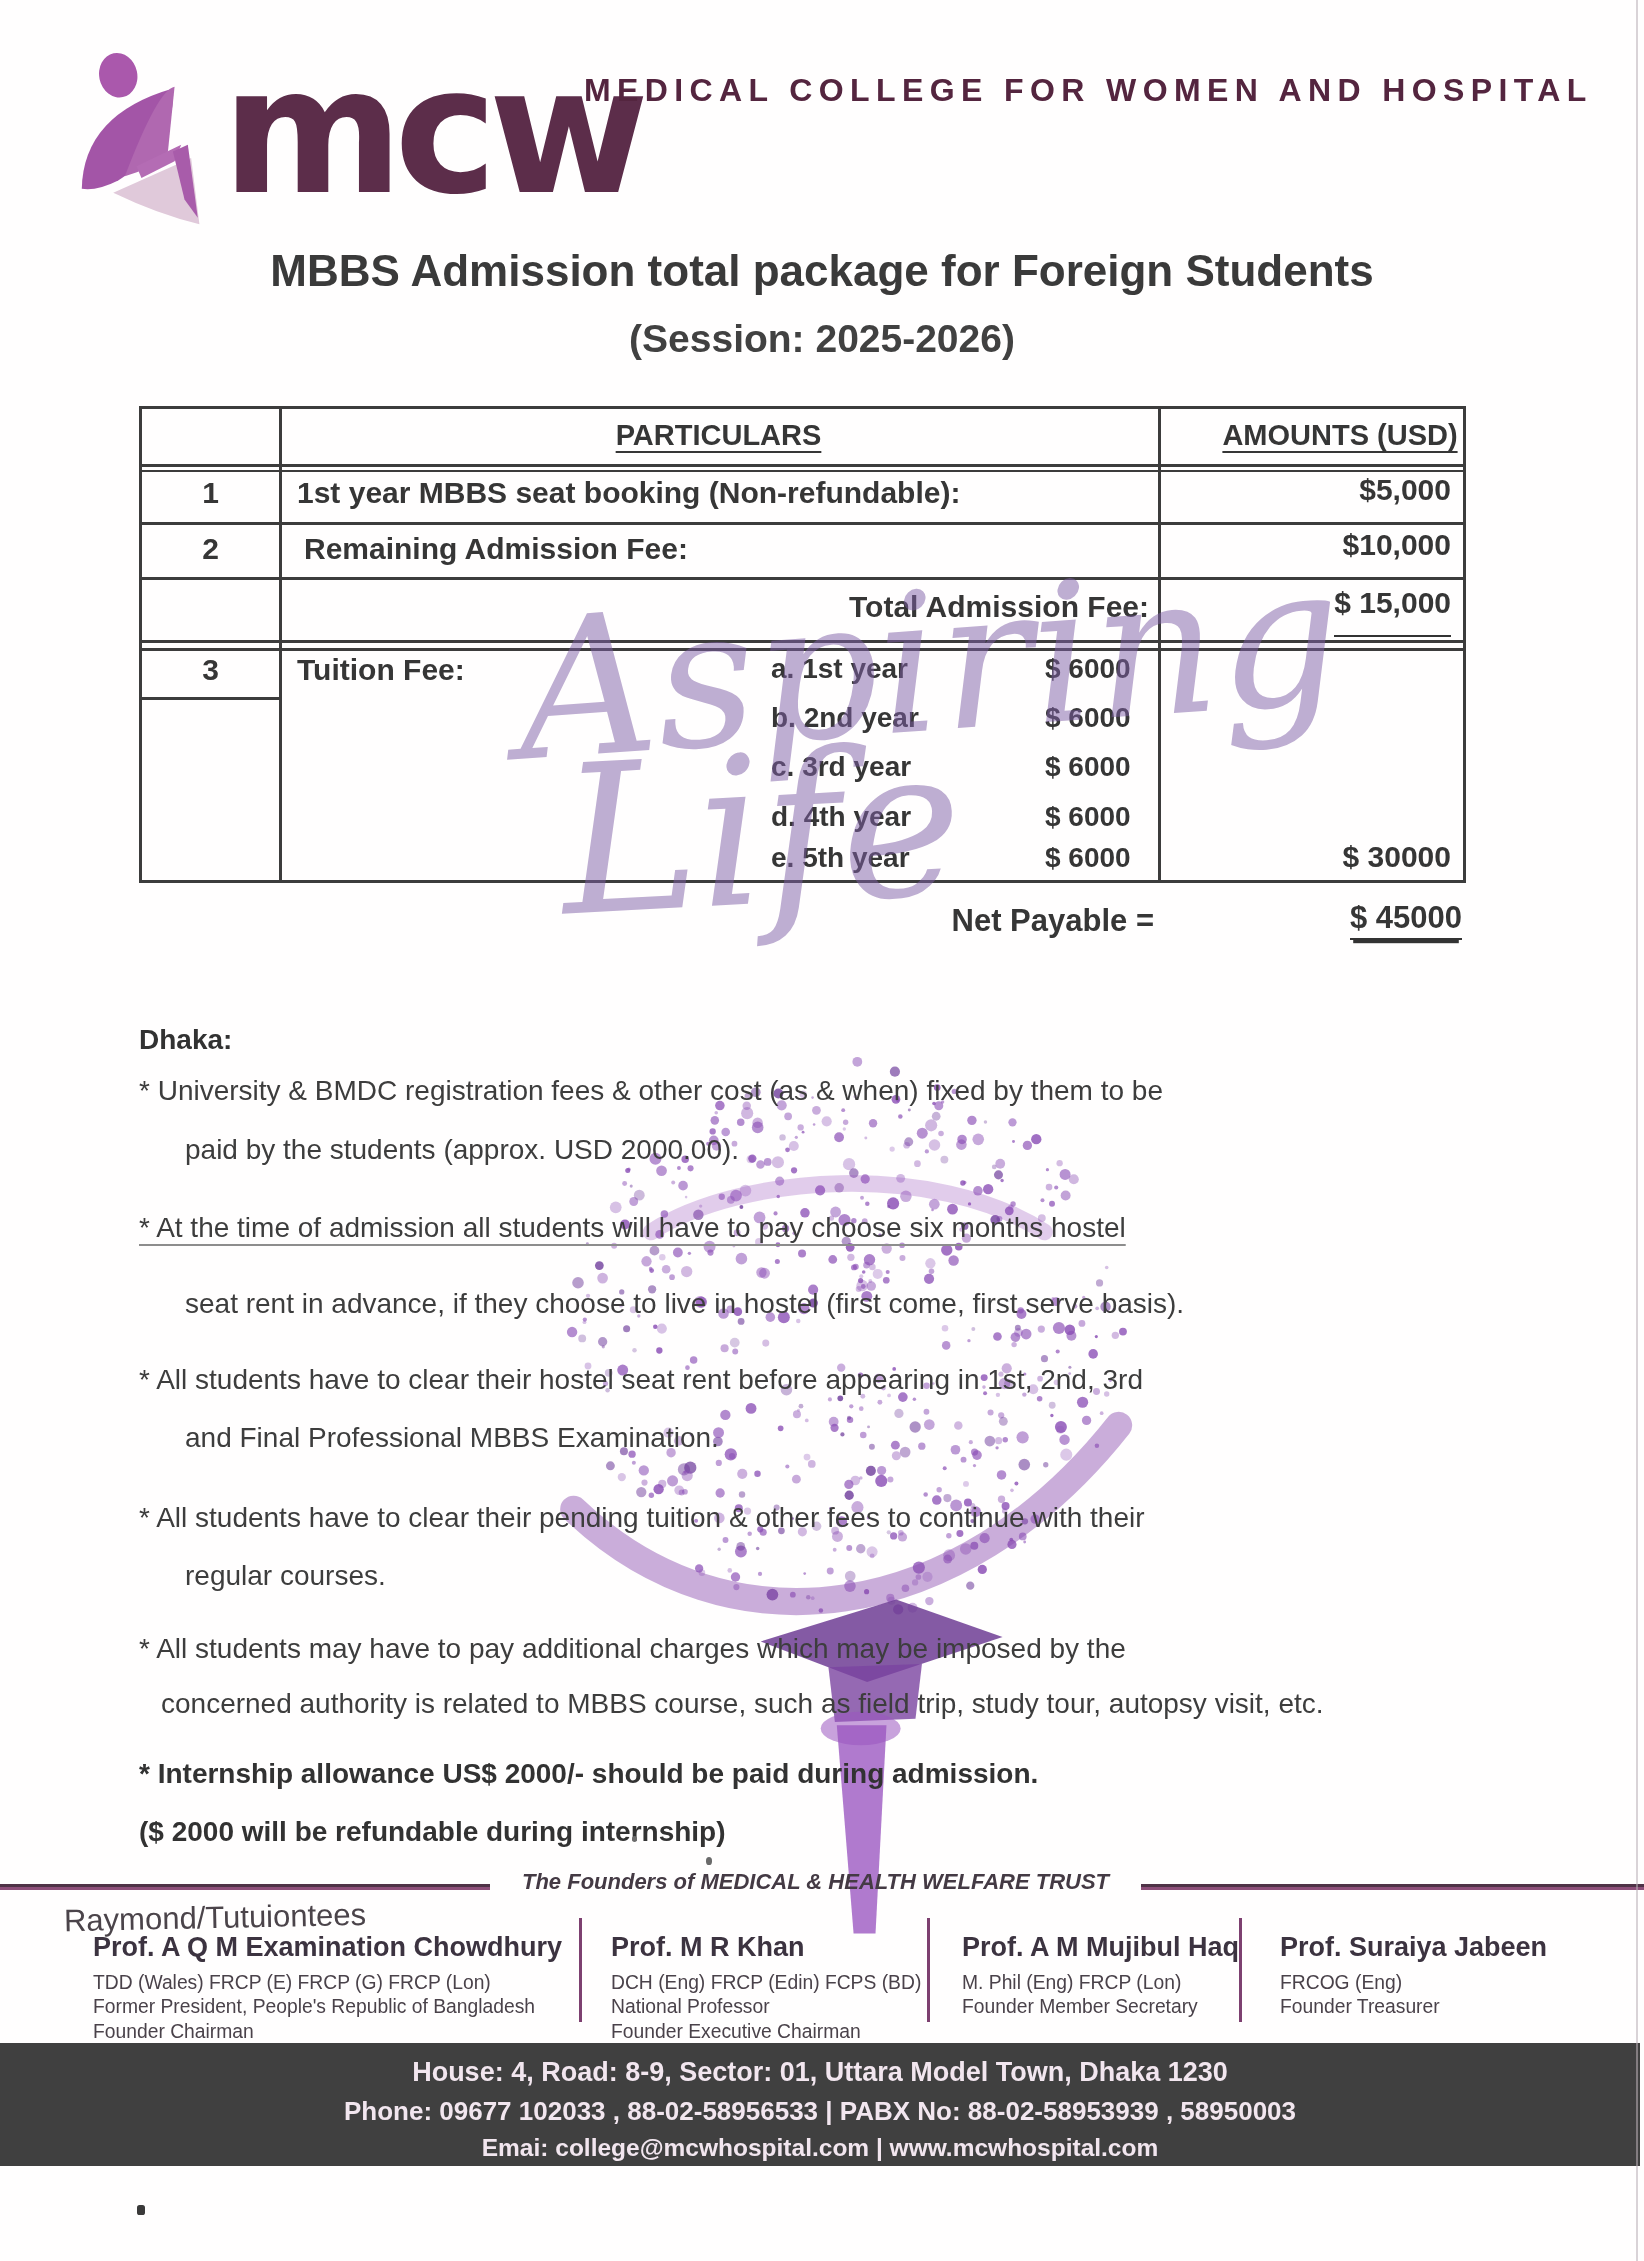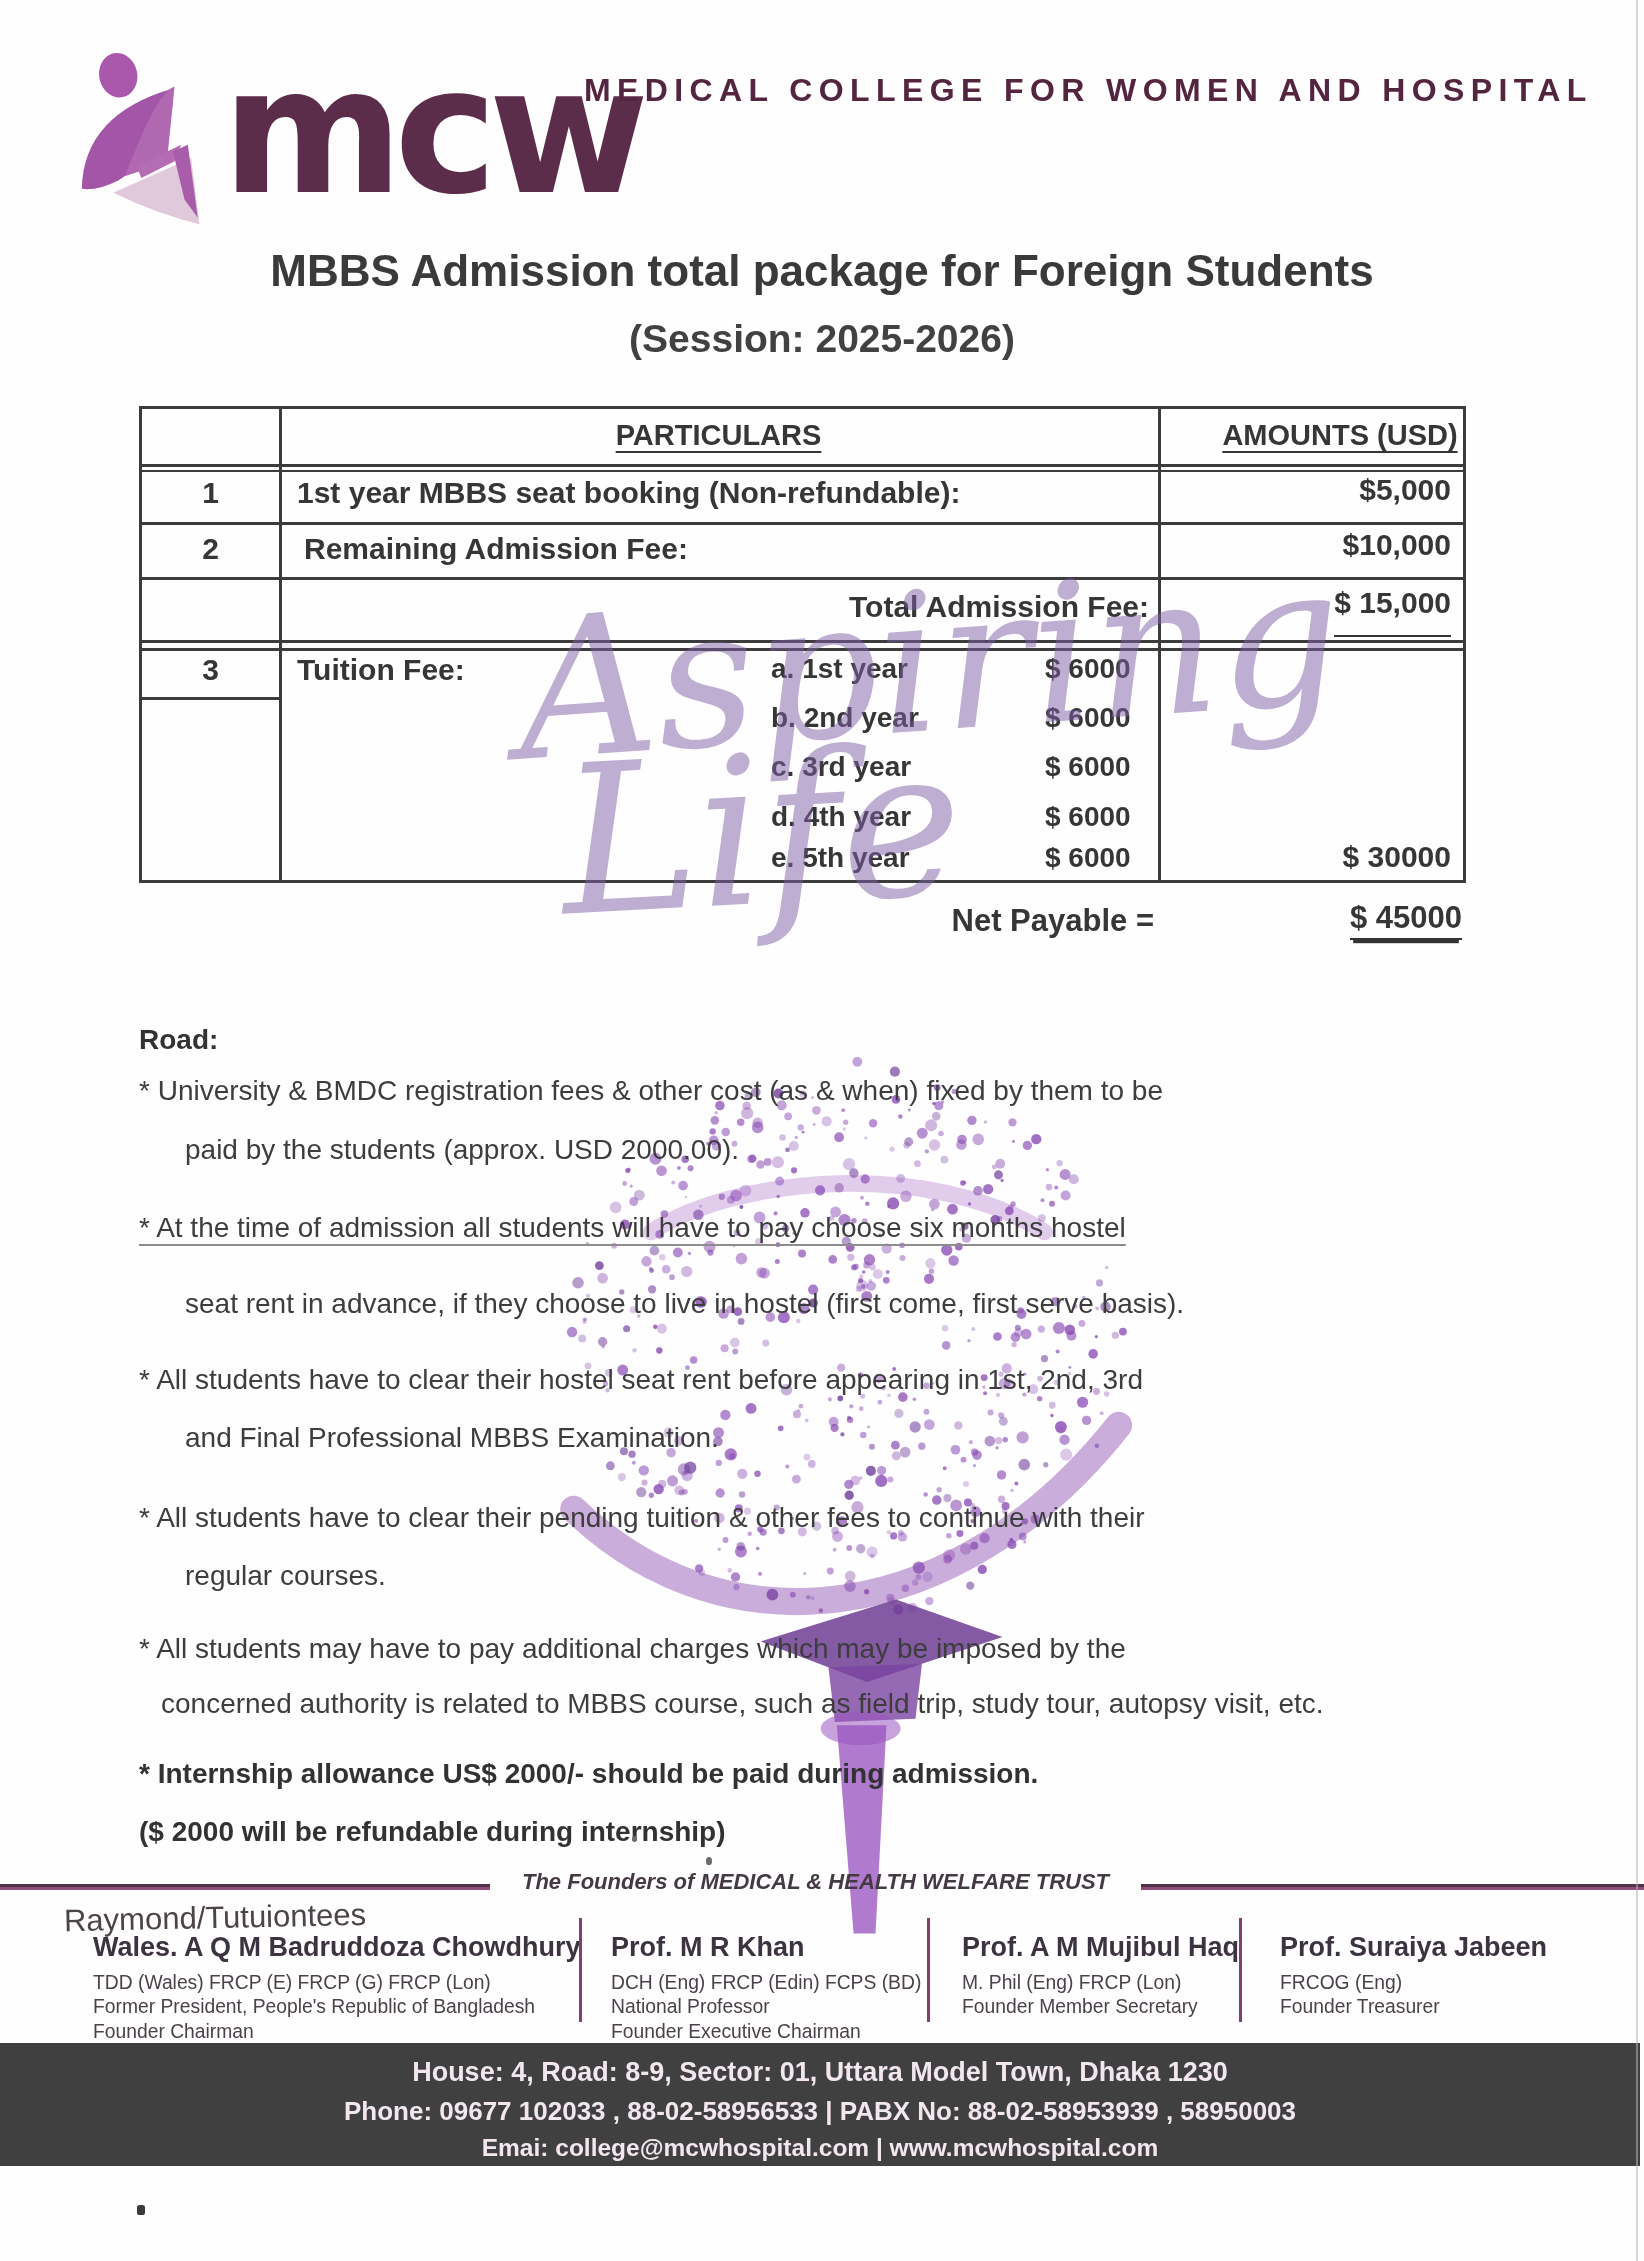--- a/index.html
+++ b/index.html
@@ -628,42 +628,42 @@
 
     <g>
       <polygon points="350,965 560,900 725,958 515,1028" fill="#6f3d94" opacity="0.85"></polygon>
       <polygon points="455,1005 600,1000 590,1085 465,1090" fill="#7a44a0" opacity="0.8"></polygon>
     </g>
 
     <ellipse cx="505" cy="1100" rx="62" ry="26" fill="#9a55c0" opacity="0.55"></ellipse>
     <polygon points="468,1095 545,1095 528,1418 494,1418" fill="#9a55c0" opacity="0.78"></polygon>
   </svg>
 
-  <div class="note-line note-bold" style="left:139px;top:1024px;">Road:</div>
+  <div class="note-line note-bold" style="left:139px;top:1024px;">Dhaka:</div>
   <div class="note-line" style="left:139px;top:1075px;">* University &amp; BMDC registration fees &amp; other cost (as &amp; when) fixed by them to be</div>
   <div class="note-line" style="left:185px;top:1134px;">paid by the students (approx. USD 2000.00).</div>
   <div class="note-line note-underlined" style="left:139px;top:1212px;">* At the time of admission all students will have to pay choose six months hostel</div>
   <div class="note-line" style="left:185px;top:1288px;">seat rent in advance, if they choose to live in hostel (first come, first serve basis).</div>
   <div class="note-line" style="left:139px;top:1364px;">* All students have to clear their hostel seat rent before appearing in 1st, 2nd, 3rd</div>
   <div class="note-line" style="left:185px;top:1422px;">and Final Professional MBBS Examination.</div>
   <div class="note-line" style="left:139px;top:1502px;">* All students have to clear their pending tuition &amp; other fees to continue with their</div>
   <div class="note-line" style="left:185px;top:1560px;">regular courses.</div>
   <div class="note-line" style="left:139px;top:1633px;">* All students may have to pay additional charges which may be imposed by the</div>
   <div class="note-line" style="left:161px;top:1688px;">concerned authority is related to MBBS course, such as field trip, study tour, autopsy visit, etc.</div>
   <div class="note-line note-bold" style="left:139px;top:1758px;">* Internship allowance US$ 2000/- should be paid during admission.</div>
   <div class="note-line note-bold" style="left:139px;top:1816px;">($ 2000 will be refundable during internship)</div>
 
   <div class="founders-rule" style="left:0;top:1884px;width:490px;"></div>
   <div class="founders-rule" style="left:1141px;top:1884px;width:503px;"></div>
   <div class="founders-heading" style="left:490px;top:1869px;width:651px;font-style:italic;">The Founders of MEDICAL &amp; HEALTH WELFARE TRUST</div>
 
   <div class="annotation" style="left:64px;top:1900px;">Raymond/Tutuiontees</div>
 
   <div class="f-col" style="left:93px;top:1932px;">
-    <div class="f-name">Wales. A Q M Badruddoza Chowdhury</div>
+    <div class="f-name">Prof. A Q M Examination Chowdhury</div>
     <div class="f-line">TDD (Wales) FRCP (E) FRCP (G) FRCP (Lon)</div>
     <div class="f-line">Former President, People's Republic of Bangladesh</div>
     <div class="f-line">Founder Chairman</div>
   </div>
   <div class="f-sep" style="left:579px;top:1918px;height:104px;"></div>
   <div class="f-col" style="left:611px;top:1932px;">
     <div class="f-name">Prof. M R Khan</div>
     <div class="f-line">DCH (Eng) FRCP (Edin) FCPS (BD)</div>
     <div class="f-line">National Professor</div>
     <div class="f-line">Founder Executive Chairman</div>

